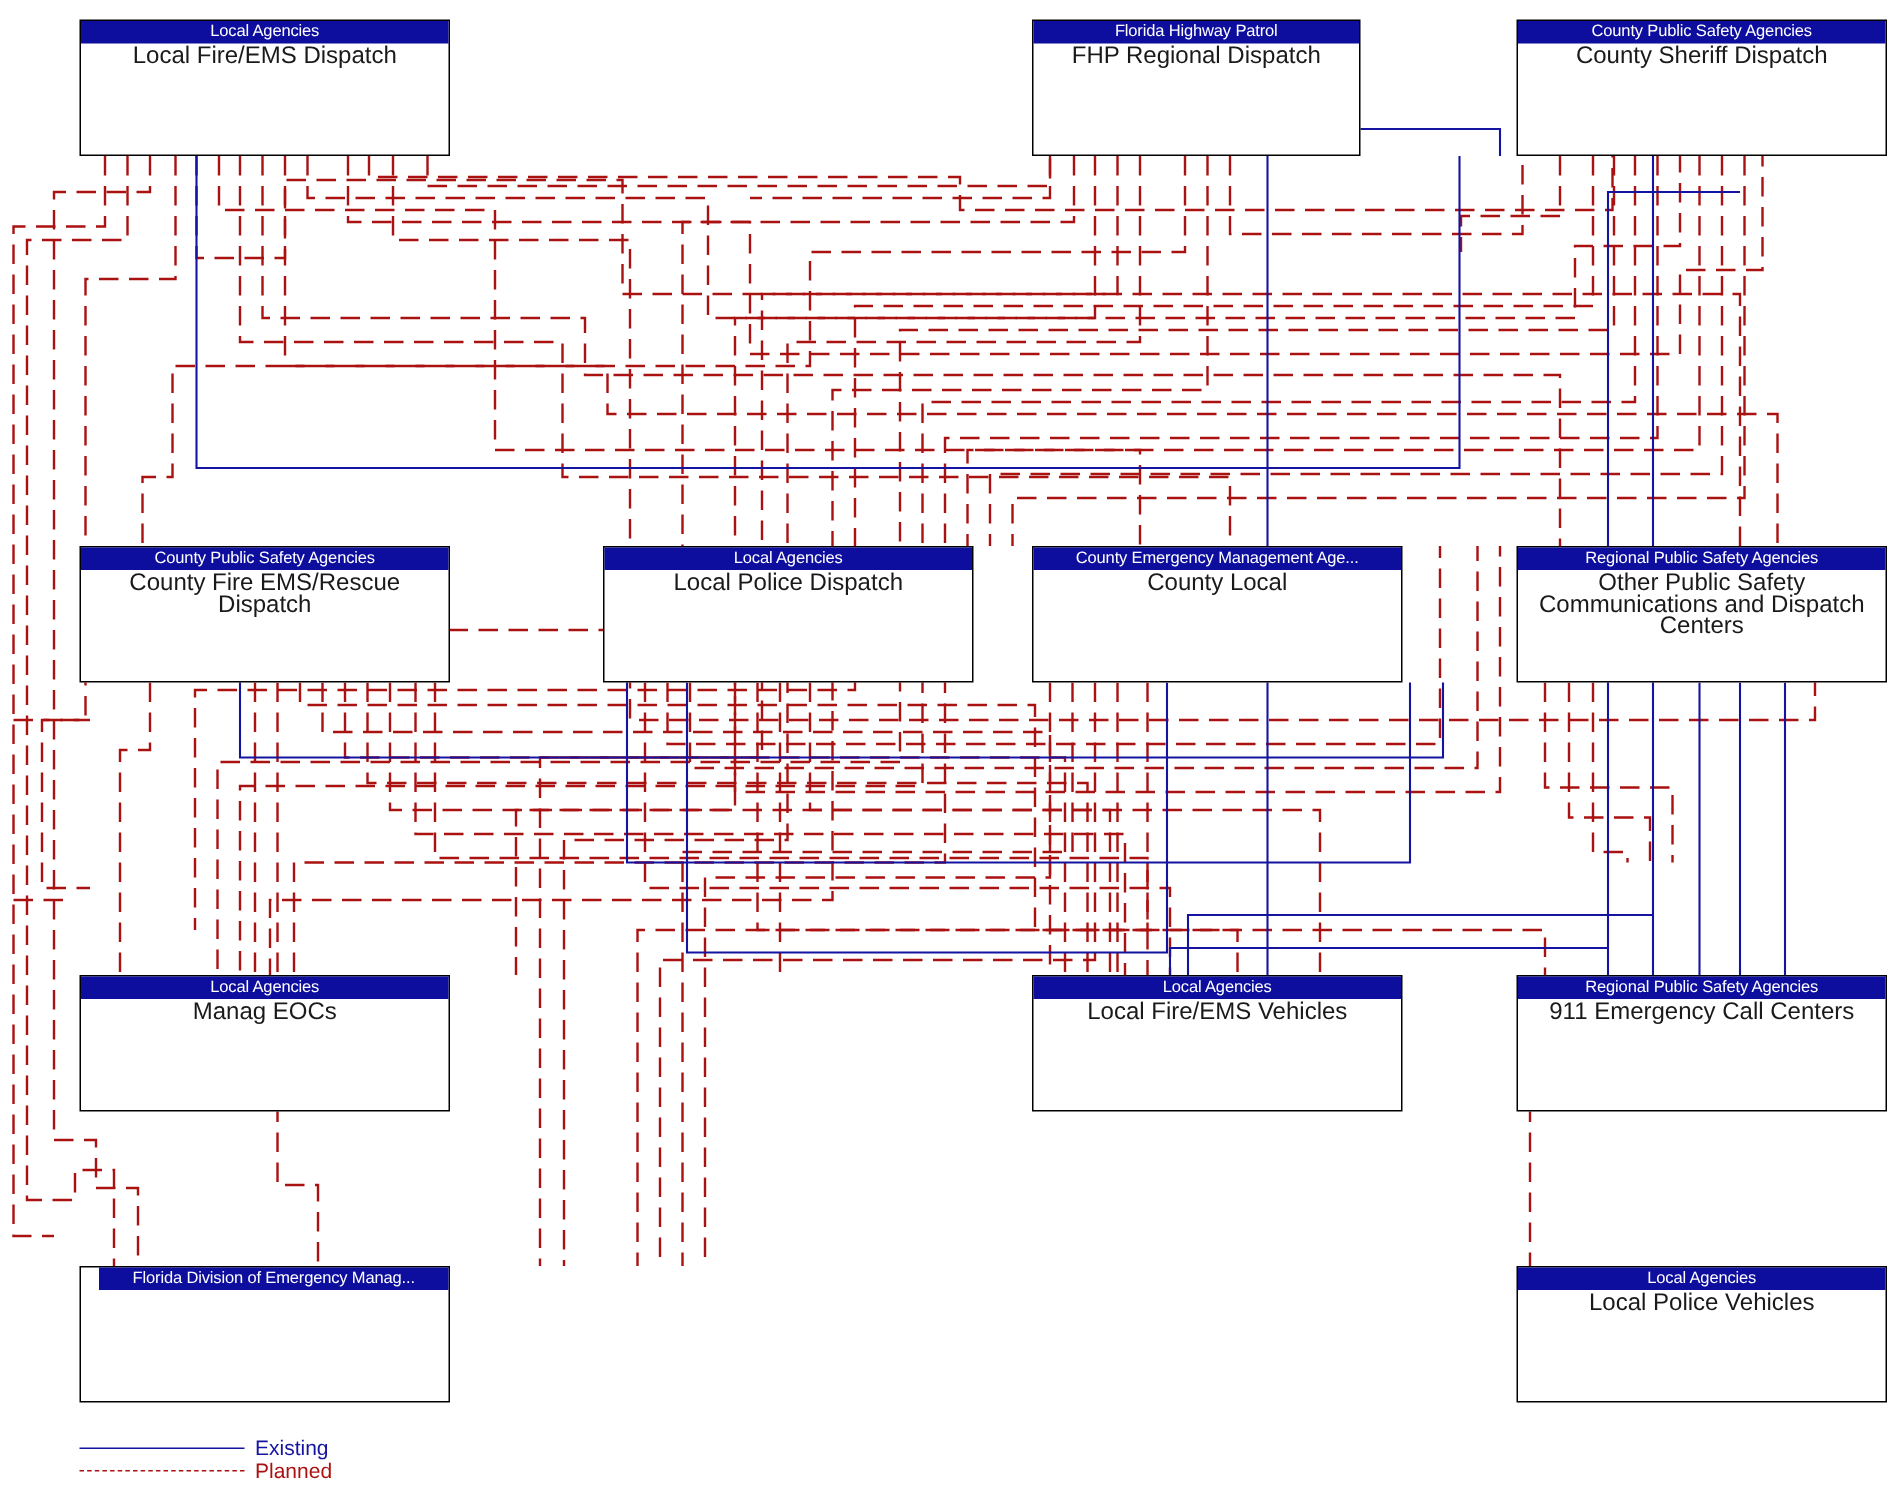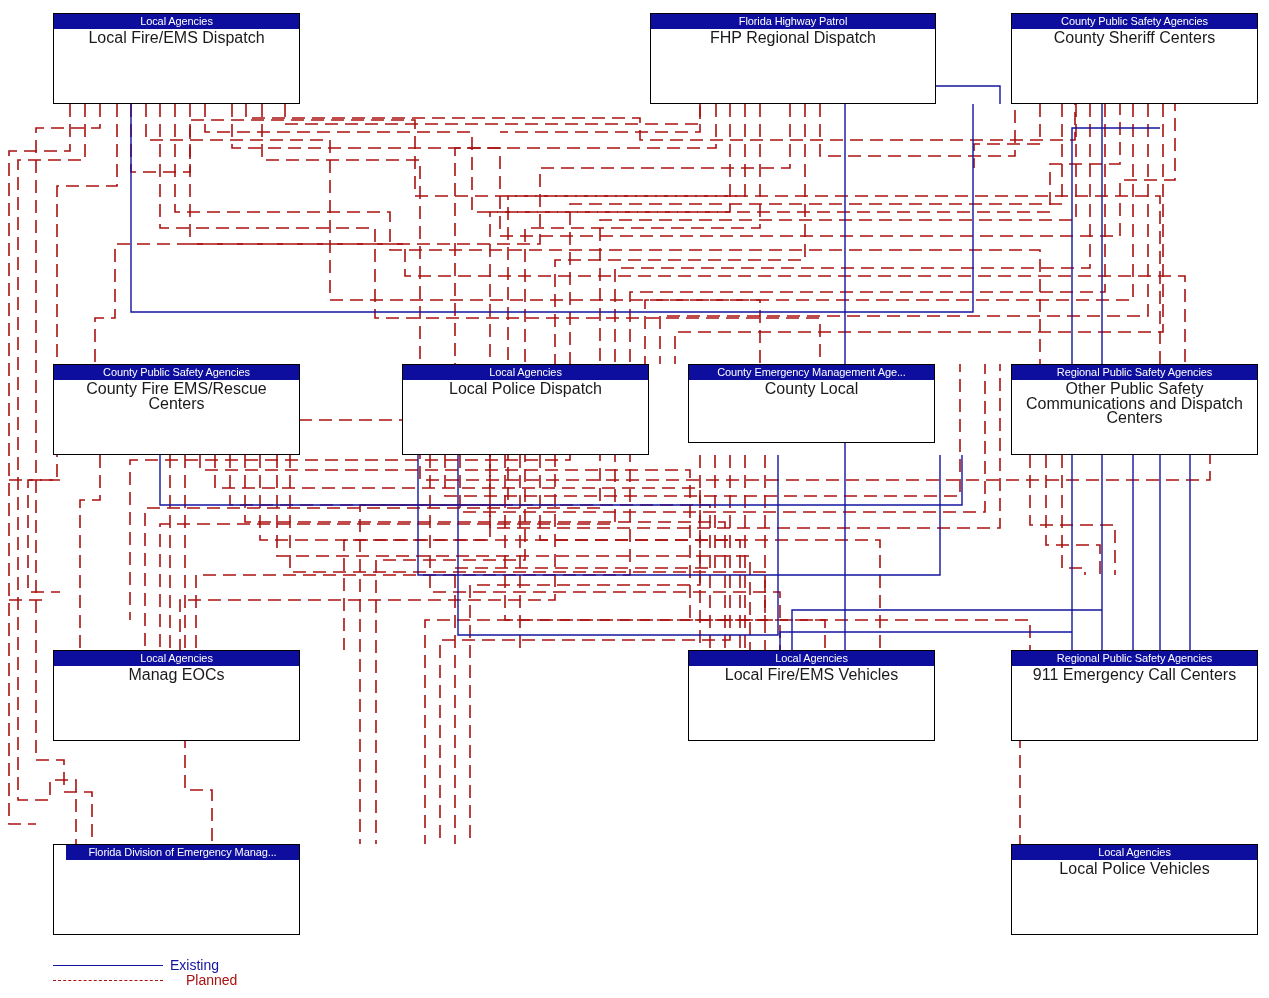--- a/index.html
+++ b/index.html
@@ -79,21 +79,21 @@
     border-top: 1.6px dashed #aa1111;
   }
   .legend-label {
     position: absolute;
     left: 117px;
     top: 0;
     font-size: 14px;
     line-height: 15px;
   }
   .legend-label.existing { color: #1414a0; }
-  .legend-label.planned { color: #aa1111; margin-left: 16px; }
+  .legend-label.planned { color: #aa1111; }
 </style>
 </head>
 <body>
 
 <div id="canvas">
 
   <svg id="wires" viewBox="0 0 1269 998" xmlns="http://www.w3.org/2000/svg">
     <g id="planned-group" fill="none" stroke="#aa1111" stroke-width="1.6" stroke-dasharray="13 7" stroke-linecap="butt">
         <path d="M 70 104 L 70 151 L 9 151 L 9 824 L 36 824"></path>
         <path d="M 85 104 L 85 160 L 18 160 L 18 800 L 50 800 L 50 780 L 76 780 L 76 844"></path>
@@ -169,37 +169,37 @@
         <path d="M 780 650 L 780 632 L 1072 632"></path>
         <path d="M 792 650 L 792 610 L 1102 610"></path>
       </g>
   </svg>
 
   <div id="nodes-layer">
       <div class="node" style="left: 53px; top: 13px; width: 247px; height: 91px;">
         <div class="node-header">Local Agencies</div>
         <div class="node-body">Local Fire/EMS Dispatch</div>
       </div>
-      <div class="node" style="left: 650px; top: 13px; width: 286px; height: 91px;">
+      <div class="node" style="left: 688px; top: 13px; width: 219px; height: 91px;">
         <div class="node-header">Florida Highway Patrol</div>
         <div class="node-body">FHP Regional Dispatch</div>
       </div>
       <div class="node" style="left: 1011px; top: 13px; width: 247px; height: 91px;">
         <div class="node-header">County Public Safety Agencies</div>
-        <div class="node-body">County Sheriff Centers</div>
+        <div class="node-body">County Sheriff Dispatch</div>
       </div>
       <div class="node" style="left: 53px; top: 364px; width: 247px; height: 91px;">
         <div class="node-header">County Public Safety Agencies</div>
-        <div class="node-body">County Fire EMS/Rescue Centers</div>
+        <div class="node-body">County Fire EMS/Rescue Dispatch</div>
       </div>
       <div class="node" style="left: 402px; top: 364px; width: 247px; height: 91px;">
         <div class="node-header">Local Agencies</div>
         <div class="node-body">Local Police Dispatch</div>
       </div>
-      <div class="node" style="left: 688px; top: 364px; width: 247px; height: 79px;">
+      <div class="node" style="left: 688px; top: 364px; width: 247px; height: 91px;">
         <div class="node-header">County Emergency Management Age...</div>
         <div class="node-body">County Local</div>
       </div>
       <div class="node" style="left: 1011px; top: 364px; width: 247px; height: 91px;">
         <div class="node-header">Regional Public Safety Agencies</div>
         <div class="node-body">Other Public Safety Communications and Dispatch Centers</div>
       </div>
       <div class="node" style="left: 53px; top: 650px; width: 247px; height: 91px;">
         <div class="node-header">Local Agencies</div>
         <div class="node-body">Manag EOCs</div>

